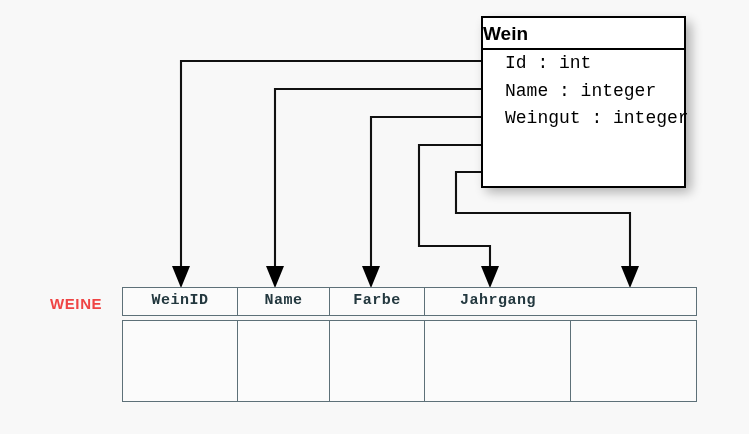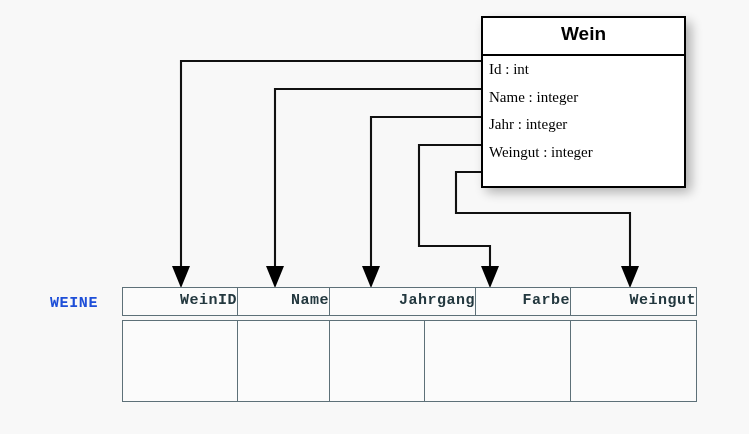--- a/index.html
+++ b/index.html
@@ -60,74 +60,73 @@
     position: absolute;
     left: 481px;
     top: 16px;
     width: 205px;
     height: 172px;
     background: #ffffff;
     border: 2.2px solid #000000;
     box-sizing: border-box;
   }
   .class-title {
-    height: 38px;
+    height: 32px;
     line-height: 31px;
-    text-align: center;
     font-weight: bold;
     font-size: 19px;
     color: #000;
     border-bottom: 2.2px solid #000000;
     box-sizing: border-box;
     font-family: "Liberation Sans", sans-serif;
   }
   .class-attrs {
     padding: 0;
     margin: 0;
     list-style: none;
   }
   .class-attrs li {
     height: 27.6px;
     line-height: 27.6px;
-    font-size: 15px;
+    font-size: 18px;
     color: #000;
-    padding-left: 6px;
+    padding-left: 22px;
     white-space: nowrap;
-    font-family: Liberation Serif, serif;
+    font-family: Liberation Mono, monospace;
   }
 
   
   .table-label {
     position: absolute;
     left: 50px;
     top: 295px;
-    font-family: Liberation Mono, monospace;
+    font-family: Liberation Sans, sans-serif;
     font-weight: bold;
     font-size: 15px;
     letter-spacing: 0.6px;
-    color: #1d4ed8;
+    color: #ef4444;
     white-space: nowrap;
   }
   .rel-table {
     position: absolute;
     left: 122px;
     top: 287px;
   }
   .rel-header {
     display: flex;
     border: 1.6px solid #5d7078;
     box-sizing: border-box;
     background: #fbfbfb;
     height: 29px;
   }
   .rel-header .cell {
     border-right: 1.6px solid #5d7078;
     box-sizing: border-box;
     line-height: 26px;
-    text-align: right;
+    text-align: center;
     font-family: "Liberation Mono", monospace;
     font-weight: bold;
     font-size: 15px;
     letter-spacing: 0.5px;
     color: #23383f;
     white-space: nowrap;
     overflow: hidden;
   }
   .rel-header .cell:last-child { border-right: none; }
 
@@ -183,34 +182,32 @@
       <polygon class="arrowhead" points="630,288 621,266 639,266"></polygon>
     </g>
   </svg>
 
   <div class="class-shadow"></div>
   <div class="class-box">
     <div class="class-title">Wein</div>
     <ul class="class-attrs">
       <li>Id : int</li>
       <li>Name : integer</li>
-      <li>Jahr : integer</li>
       <li>Weingut : integer</li>
     </ul>
   </div>
 
   <div class="table-label">WEINE</div>
 
   <div class="rel-table">
     <div class="rel-header">
       <div class="cell w0">WeinID</div>
       <div class="cell w1">Name</div>
+      <div class="cell w2">Farbe</div>
       <div class="cell w3">Jahrgang</div>
-      <div class="cell w2">Farbe</div>
-      <div class="cell w4">Weingut</div>
     </div>
 
     <div class="rel-body">
       <div class="cell w0"></div>
       <div class="cell w1"></div>
       <div class="cell w2"></div>
       <div class="cell w3"></div>
       <div class="cell w4"></div>
     </div>
   </div>

